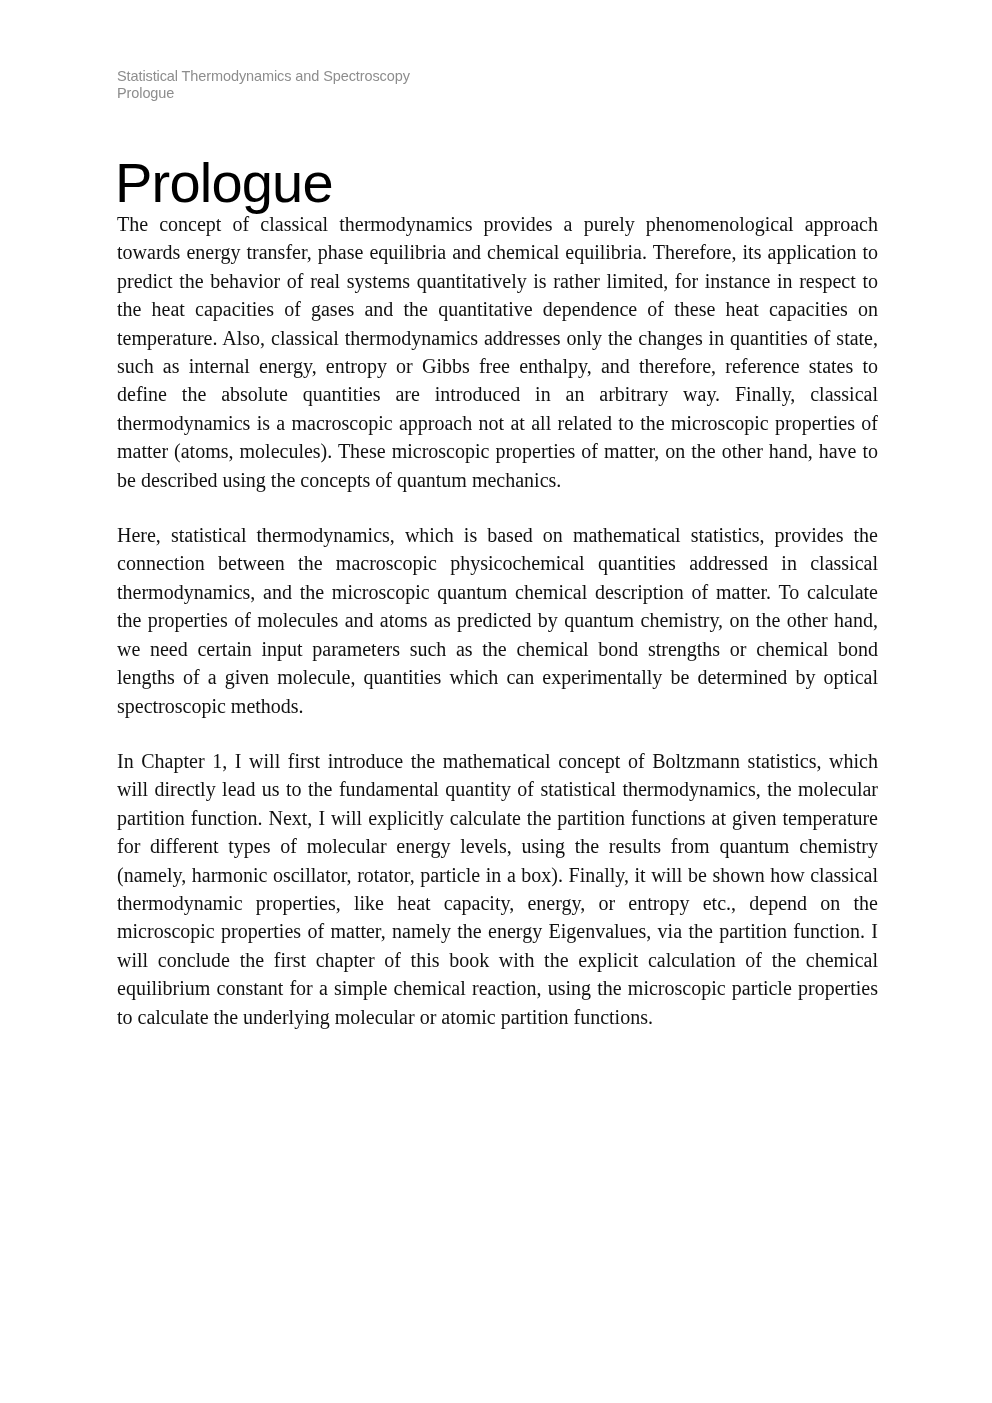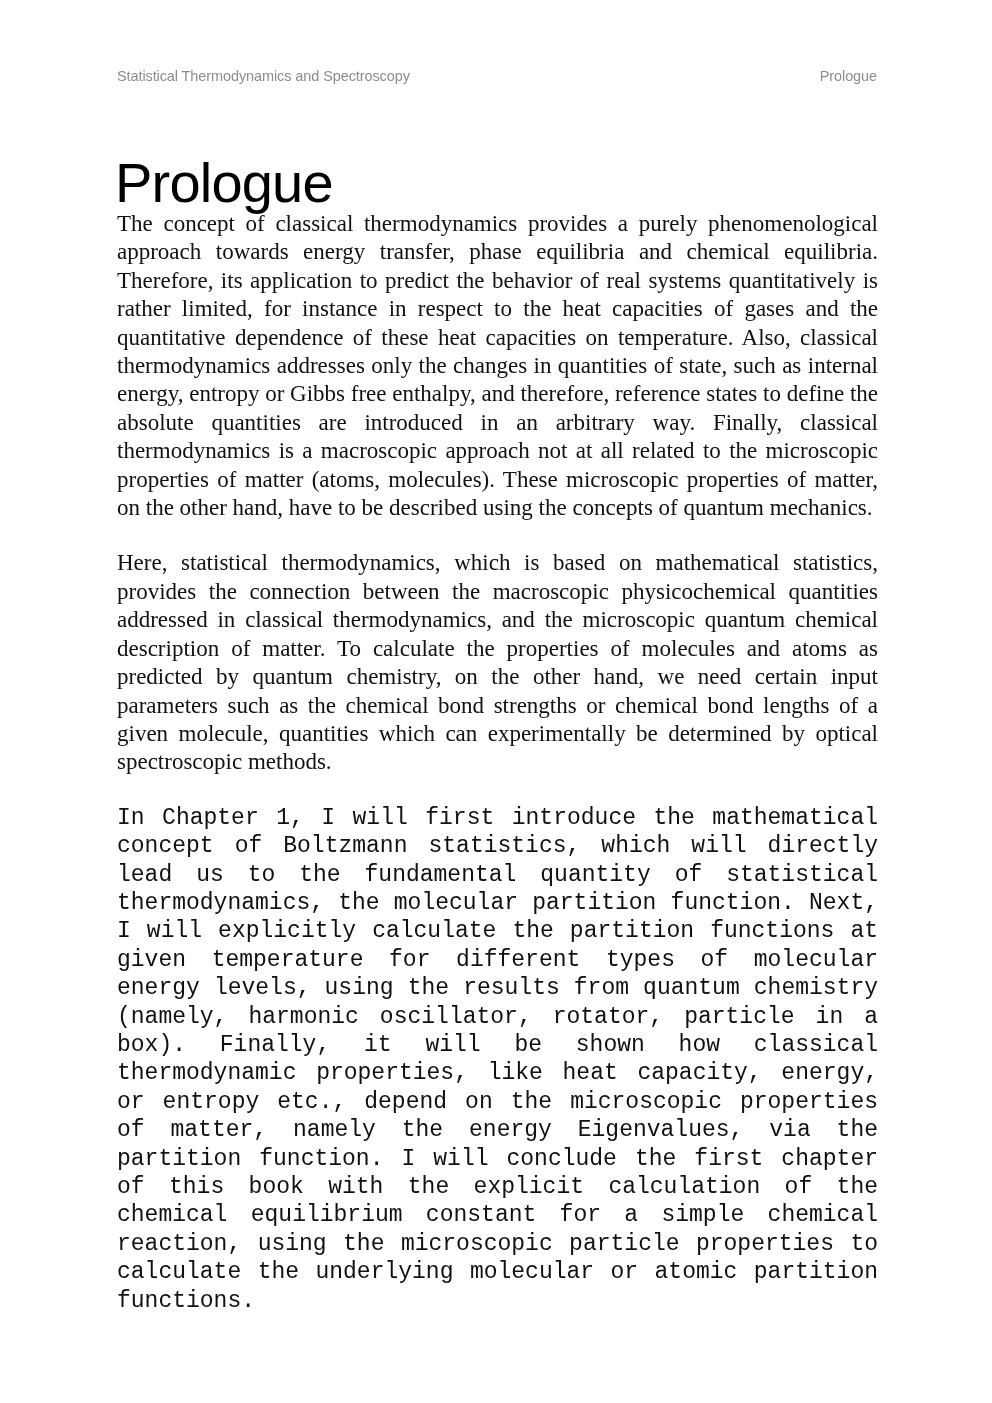--- a/index.html
+++ b/index.html
@@ -22,20 +22,21 @@
     width: 760px;
     display: flex;
     justify-content: space-between;
     align-items: flex-start;
     font-family: "Liberation Sans", sans-serif;
     font-size: 14.5px;
     font-weight: 400;
     letter-spacing: -0.1px;
     color: #8d8d8d;
     line-height: 1.2;
+    flex-direction: column;
   }
   .running-header .left {
     white-space: nowrap;
   }
   .running-header .right {
     white-space: nowrap;
   }
   .chapter-title {
     position: absolute;
     left: 115px;
@@ -48,32 +49,31 @@
     line-height: 1.15;
   }
   .body-block {
     position: absolute;
     left: 117px;
     top: 210px;
     width: 761px;
   }
   .para {
     font-family: "Liberation Serif", "DejaVu Serif", serif;
-    font-size: 23px;
+    font-size: 20px;
     line-height: 28.4px;
     color: #111111;
     text-align: justify;
     text-justify: inter-word;
     margin: 0 0 27px 0;
     hyphens: none;
     -webkit-hyphens: none;
   }
   .para:last-child {
     margin-bottom: 4px;
-    font-family: Liberation Mono, monospace;
   }
 </style>
 </head>
 <body>
 
 <div class="page">
 
   <div class="running-header">
     <span class="left">Statistical Thermodynamics and Spectroscopy</span>
     <span class="right">Prologue</span>

